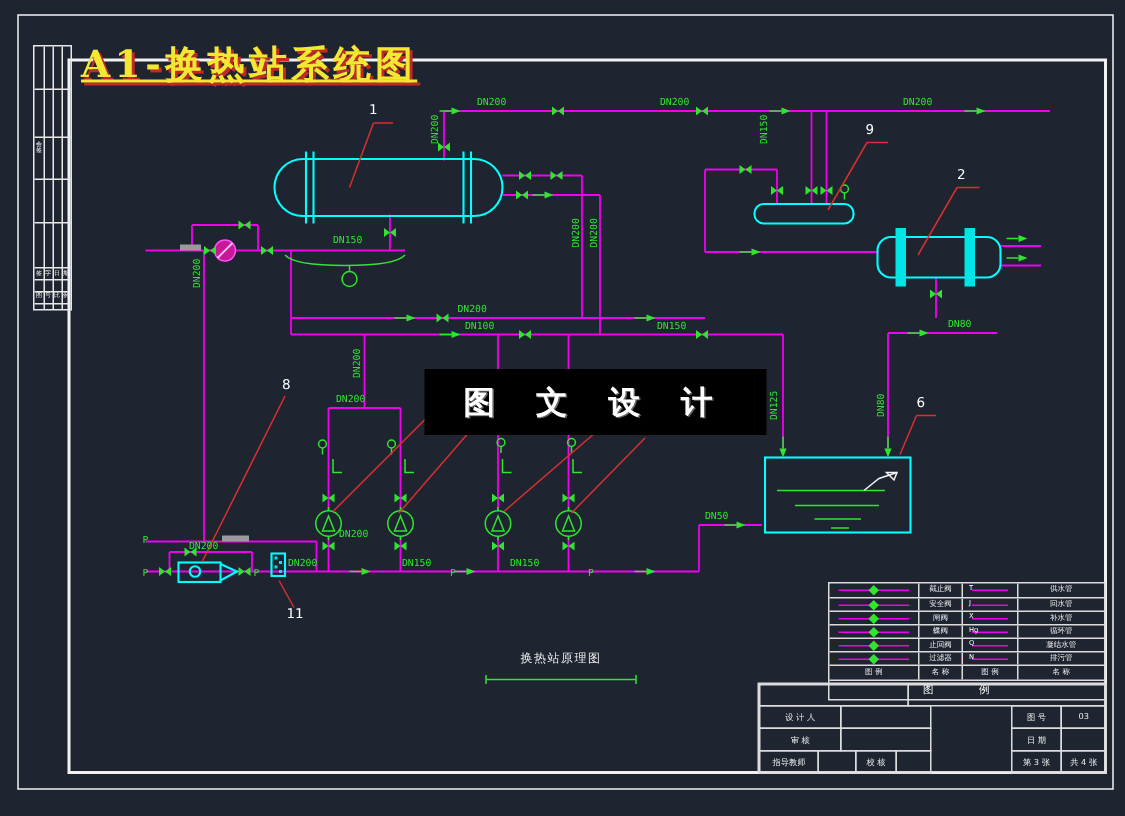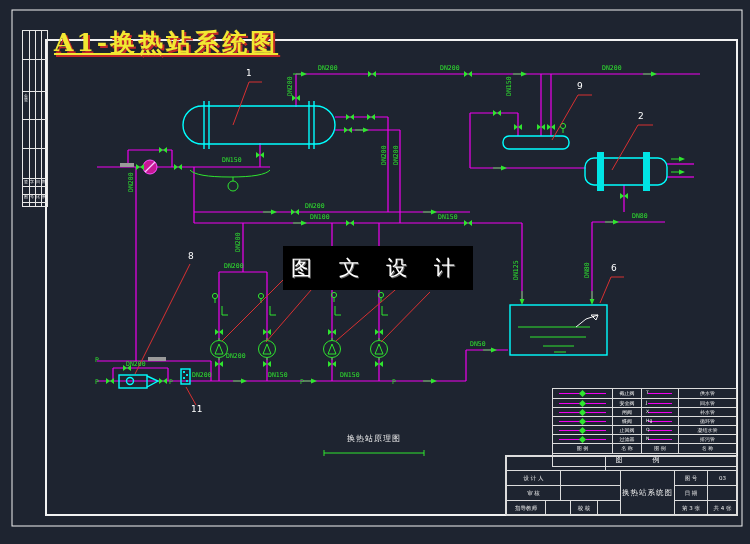--- a/index.html
+++ b/index.html
@@ -11,23 +11,23 @@
   .cyf{fill:#00e5e5;stroke:none;}
   .gr{stroke:#2fe52f;stroke-width:1;fill:none;}
   .grf{fill:#2fe52f;stroke:none;}
   .wh{stroke:#f2f2f2;fill:none;}
   .red{stroke:#d83030;stroke-width:1;fill:none;}
   .lbl{font-family:"DejaVu Sans Mono",monospace;font-size:6.5px;fill:#2fe52f;}
   .balloon{font-family:"DejaVu Sans",sans-serif;font-size:9px;fill:#ffffff;}
   #title{position:absolute;left:54px;top:26px;z-index:30;
          font-family:"DejaVu Serif",serif;font-weight:bold;font-size:25px;letter-spacing:3px;
          color:#f2e832;text-shadow:2px 2px 0 #c22828;white-space:nowrap;text-decoration:underline;}
-  #watermark{position:absolute;left:283px;top:246px;width:190px;height:44px;background:#000;
+  #watermark{position:absolute;left:283px;top:246px;width:228px;height:44px;background:#000;
          z-index:20;display:flex;align-items:center;justify-content:center;
-         color:#fff;font-size:21px;letter-spacing:10px;text-shadow:1px 1px 0 #666;white-space:nowrap;}
+         color:#fff;font-size:21px;letter-spacing:10px;text-shadow:1px 1px 0 #666;white-space:nowrap;font-weight:bold;}
   #caption{position:absolute;left:324px;top:433px;width:100px;text-align:center;z-index:5;
          color:#eee;font-size:8px;letter-spacing:1px;white-space:nowrap;}
   
   #legend{position:absolute;left:552px;top:388px;width:185px;z-index:6;
           border:1px solid #dcdcdc;box-sizing:border-box;color:#e8e8e8;}
   .lg-row{display:flex;height:9px;border-top:1px solid #dcdcdc;box-sizing:border-box;}
   .lg-row:first-child{border-top:none;}
   .lg-c{box-sizing:border-box;border-left:1px solid #dcdcdc;overflow:hidden;position:relative;
         font-size:5px;line-height:8px;text-align:center;white-space:nowrap;color:#f0f0f0;}
   .lg-c:first-child{border-left:none;}
@@ -415,21 +415,20 @@
     <div class="tb-cell" style="left:0;top:0;width:100px;height:15px;"></div>
     <div class="tb-cell" style="left:99px;top:0;width:133px;height:15px;"></div>
     <div class="tb-cell" style="left:0;top:14px;width:55px;height:16px;">设 计 人</div>
     <div class="tb-cell" style="left:54px;top:14px;width:61px;height:16px;"></div>
     <div class="tb-cell" style="left:0;top:29px;width:55px;height:16px;">审  核</div>
     <div class="tb-cell" style="left:54px;top:29px;width:61px;height:16px;"></div>
     <div class="tb-cell" style="left:0;top:44px;width:40px;height:16px;">指导教师</div>
     <div class="tb-cell" style="left:39px;top:44px;width:26px;height:16px;"></div>
     <div class="tb-cell" style="left:64px;top:44px;width:28px;height:16px;">校 核</div>
     <div class="tb-cell" style="left:91px;top:44px;width:24px;height:16px;"></div>
-    <div class="tb-cell" style="left:114px;top:14px;width:55px;height:46px;font-size:7.5px;letter-spacing:1px;">换热站系统图</div>
     <div class="tb-cell" style="left:168px;top:14px;width:34px;height:16px;">图 号</div>
     <div class="tb-cell" style="left:201px;top:14px;width:31px;height:16px;">03</div>
     <div class="tb-cell" style="left:168px;top:29px;width:34px;height:16px;">日 期</div>
     <div class="tb-cell" style="left:201px;top:29px;width:31px;height:16px;"></div>
     <div class="tb-cell" style="left:168px;top:44px;width:34px;height:16px;">第 3 张</div>
     <div class="tb-cell" style="left:201px;top:44px;width:31px;height:16px;">共 4 张</div>
   </div>
 
   <div id="strip">
     <div class="st-vline" style="left:6px;"></div>

